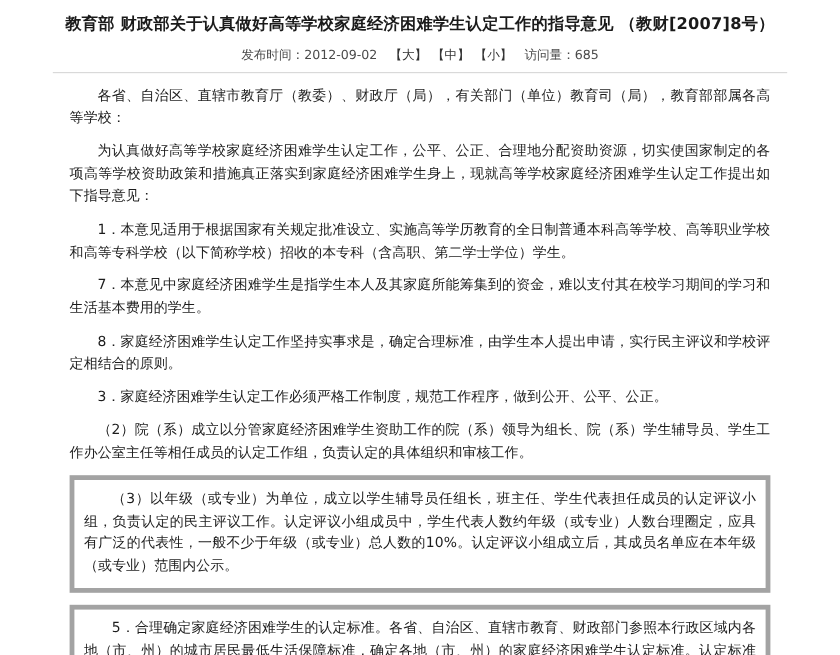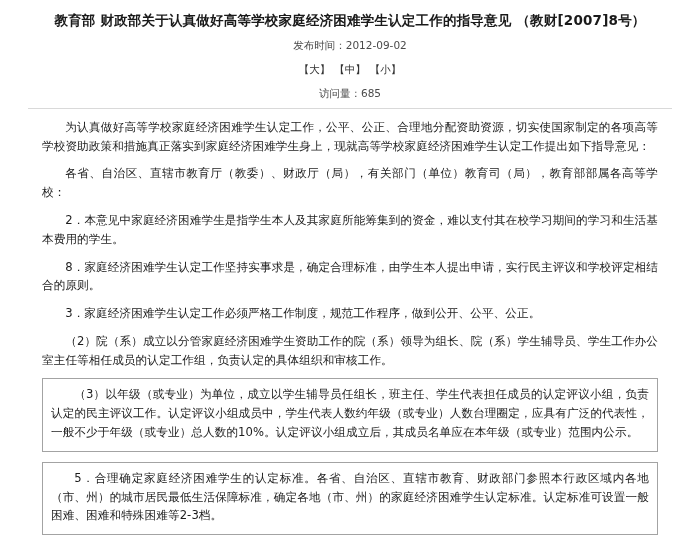--- a/index.html
+++ b/index.html
@@ -12,40 +12,39 @@
     height: 546px;
     font-family: "DejaVu Sans", "Liberation Sans", sans-serif;
     color: #000000;
     overflow: hidden;
   }
   .page {
     width: 700px;
     height: 546px;
     position: relative;
     box-sizing: border-box;
-    padding: 0 28px;
+    padding: 0 44px;
   }
   .doc-title {
     text-align: center;
     font-size: 13.5px;
     font-weight: bold;
     color: #1a1a1a;
     line-height: 1.4;
     padding: 11px 10px 9px 10px;
     letter-spacing: 0.2px;
   }
   .meta-bar {
     display: flex;
     align-items: center;
-    justify-content: flex-end;
+    justify-content: center;
     gap: 10px;
     font-size: 10.5px;
     color: #4a4a4a;
     padding-bottom: 7px;
-    flex-direction: column;
   }
   .meta-bar .meta-item {
     white-space: nowrap;
   }
   .font-sizes {
     display: inline-flex;
     gap: 4px;
     align-items: center;
   }
   .font-sizes span {
@@ -64,21 +63,21 @@
     letter-spacing: 0.1px;
   }
   .content p {
     margin: 0 0 9px 0;
     text-align: justify;
   }
   .indent2 {
     text-indent: 2em;
   }
   .boxed {
-    border: 1px solid #a3a3a3;
+    border: 4px solid #a3a3a3;
     padding: 6px 8px 3px 8px;
     margin: 6px 0 8px 0;
   }
   .boxed p:last-child {
     margin-bottom: 6px;
   }
   .boxed.second {
     margin-top: 10px;
   }
 </style>
@@ -95,23 +94,24 @@
       <span>【大】</span>
       <span>【中】</span>
       <span>【小】</span>
     </span>
     <span class="meta-item"><span>访问量：</span><span>685</span></span>
   </div>
 
   <hr class="rule">
 
   <div class="content">
+    <p class="indent2">各省、自治区、直辖市教育厅（教委）、财政厅（局），有关部门（单位）教育司（局），教育部部属各高等学校：</p>
     <p class="indent2">为认真做好高等学校家庭经济困难学生认定工作，公平、公正、合理地分配资助资源，切实使国家制定的各项高等学校资助政策和措施真正落实到家庭经济困难学生身上，现就高等学校家庭经济困难学生认定工作提出如下指导意见：</p>
-    <p class="indent2">各省、自治区、直辖市教育厅（教委）、财政厅（局），有关部门（单位）教育司（局），教育部部属各高等学校：</p>
-    <p class="indent2">2．本意见中家庭经济困难学生是指学生本人及其家庭所能筹集到的资金，难以支付其在校学习期间的学习和生活基本费用的学生。</p>
+    <p class="indent2">1．本意见适用于根据国家有关规定批准设立、实施高等学历教育的全日制普通本科高等学校、高等职业学校和高等专科学校（以下简称学校）招收的本专科（含高职、第二学士学位）学生。</p>
+    <p class="indent2">7．本意见中家庭经济困难学生是指学生本人及其家庭所能筹集到的资金，难以支付其在校学习期间的学习和生活基本费用的学生。</p>
     <p class="indent2">8．家庭经济困难学生认定工作坚持实事求是，确定合理标准，由学生本人提出申请，实行民主评议和学校评定相结合的原则。</p>
     <p class="indent2">3．家庭经济困难学生认定工作必须严格工作制度，规范工作程序，做到公开、公平、公正。</p>
     <p class="indent2">（2）院（系）成立以分管家庭经济困难学生资助工作的院（系）领导为组长、院（系）学生辅导员、学生工作办公室主任等相任成员的认定工作组，负责认定的具体组织和审核工作。</p>
 
     <div class="boxed">
       <p class="indent2">（3）以年级（或专业）为单位，成立以学生辅导员任组长，班主任、学生代表担任成员的认定评议小组，负责认定的民主评议工作。认定评议小组成员中，学生代表人数约年级（或专业）人数台理圈定，应具有广泛的代表性，一般不少于年级（或专业）总人数的10%。认定评议小组成立后，其成员名单应在本年级（或专业）范围内公示。</p>
     </div>
 
     <div class="boxed second">
       <p class="indent2">5．合理确定家庭经济困难学生的认定标准。各省、自治区、直辖市教育、财政部门参照本行政区域内各地（市、州）的城市居民最低生活保障标准，确定各地（市、州）的家庭经济困难学生认定标准。认定标准可设置一般困难、困难和特殊困难等2-3档。</p>

